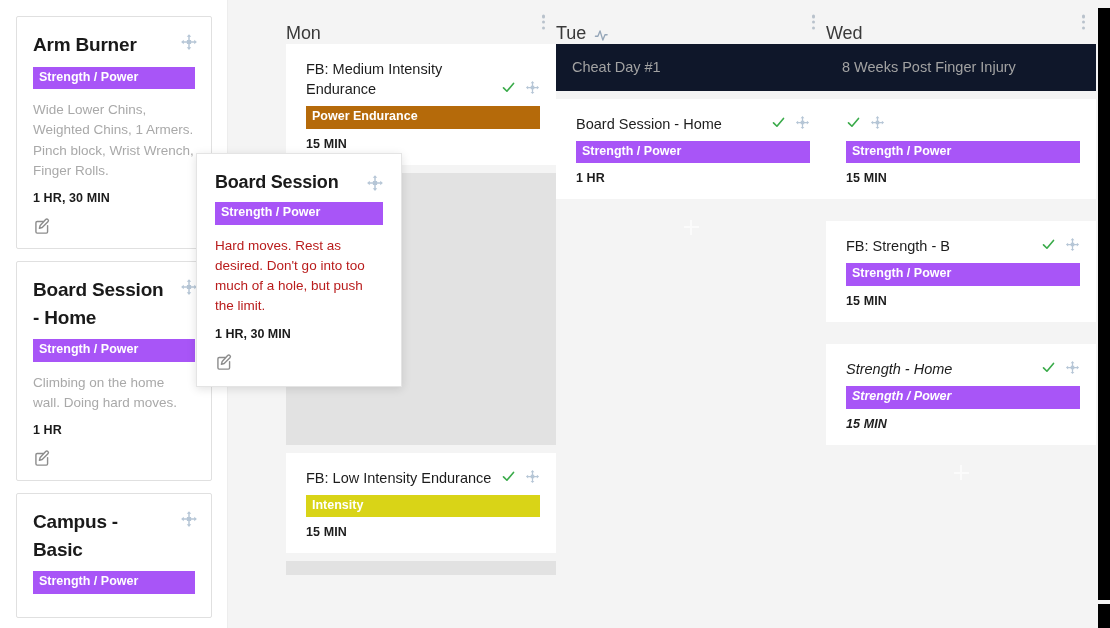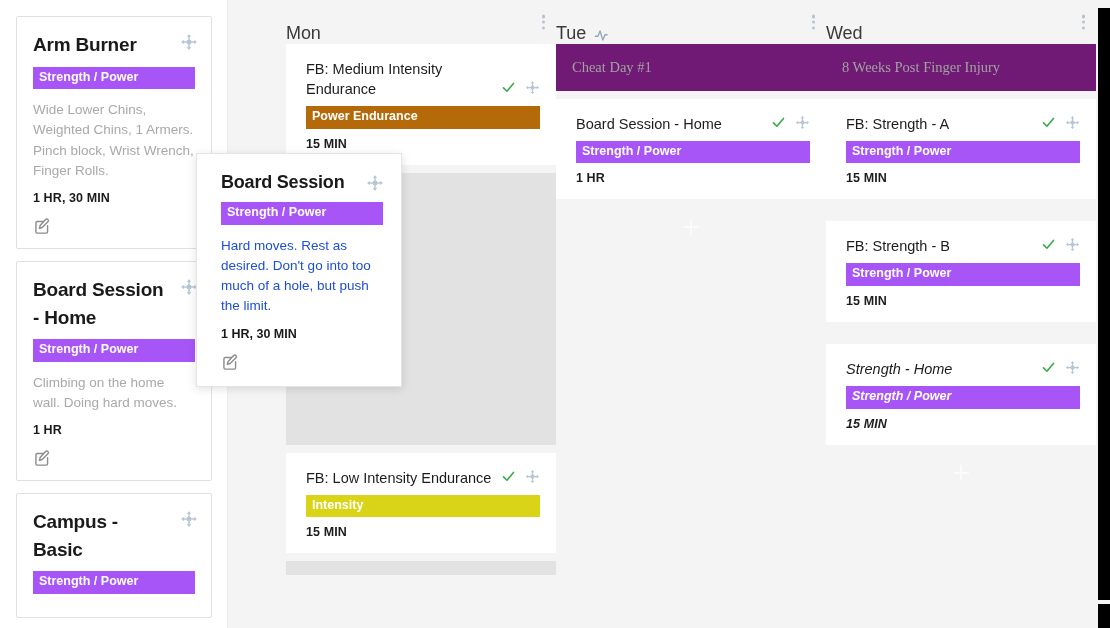--- a/index.html
+++ b/index.html
@@ -108,25 +108,24 @@
     width: 4px;
   }
   .kebab i {
     display: block;
     width: 3.2px; height: 3.2px;
     background: #b9c2cc;
     border-radius: 50%;
     margin: 2.4px 0;
   }
   .note-card {
-    background: #701a75;
+    background: #0f172a;
     padding: 14px 16px;
     margin-bottom: 8px;
     min-height: 36px;
-    font-family: Liberation Serif, serif;
   }
   .note-text {
     font-size: 14.5px;
     color: #a2a2a2;
     line-height: 1.3;
   }
   .task-card {
     background: #ffffff;
     padding: 14px 16px 14px 20px;
     margin-bottom: 8px;
@@ -182,34 +181,34 @@
   .plus::after  { top: 6.5px; left: 0; height: 2px; width: 15px; }
 
   
   #drag-ghost {
     position: absolute;
     left: 196px; top: 153px;
     width: 206px;
     background: #ffffff;
     border: 1px solid #e4e4e4;
     box-shadow: 0 2px 9px rgba(0,0,0,0.12);
-    padding: 18px 18px 14px 24px;
+    padding: 18px 18px 14px 18px;
     z-index: 60;
   }
   #drag-ghost .g-title {
     font-size: 18px;
     font-weight: 700;
     color: #1a1a1a;
     letter-spacing: -0.2px;
     padding-right: 24px;
     margin-bottom: 9px;
   }
   #drag-ghost .g-desc {
     font-size: 13.5px;
-    color: #1d4ed8;
+    color: #b91c1c;
     line-height: 1.5;
     margin-top: 11px;
     margin-bottom: 10px;
   }
   #drag-ghost .g-dur {
     font-size: 12.5px;
     font-weight: 700;
     color: #1a1a1a;
     margin-bottom: 11px;
   }
@@ -406,21 +405,20 @@
             <i></i>
           </span>
       </div>
 
       <div class="note-card">
         <div class="note-text">8 Weeks Post Finger Injury</div>
       </div>
 
       <div class="task-card">
         <div class="task-top">
-          <div class="task-title">FB: Strength - A</div>
           <div class="task-icons">
             <span>
               <svg width="15" height="15" viewBox="0 0 24 24" fill="none" stroke="#3aab4a" stroke-width="2.6" stroke-linecap="round" stroke-linejoin="round">
                   <path d="M4 12.5 L9.5 18 L20 5.5"></path>
                 </svg>
             </span>
             <span>
               <svg width="15" height="15" viewBox="0 0 24 24" fill="#b6c6d6">
                   <path d="M12 1.5 L15 5 H13 V9.2 H9.2 V11 H5 V9 L1.5 12 L5 15 V13 H9.2 V14.8 H13 V19 H15 L12 22.5 L9 19 H11 V14.8 H14.8 V13 H19 V15 L22.5 12 L19 9 V11 H14.8 V9.2 H11 V5 H9 Z"></path>
                 </svg>

